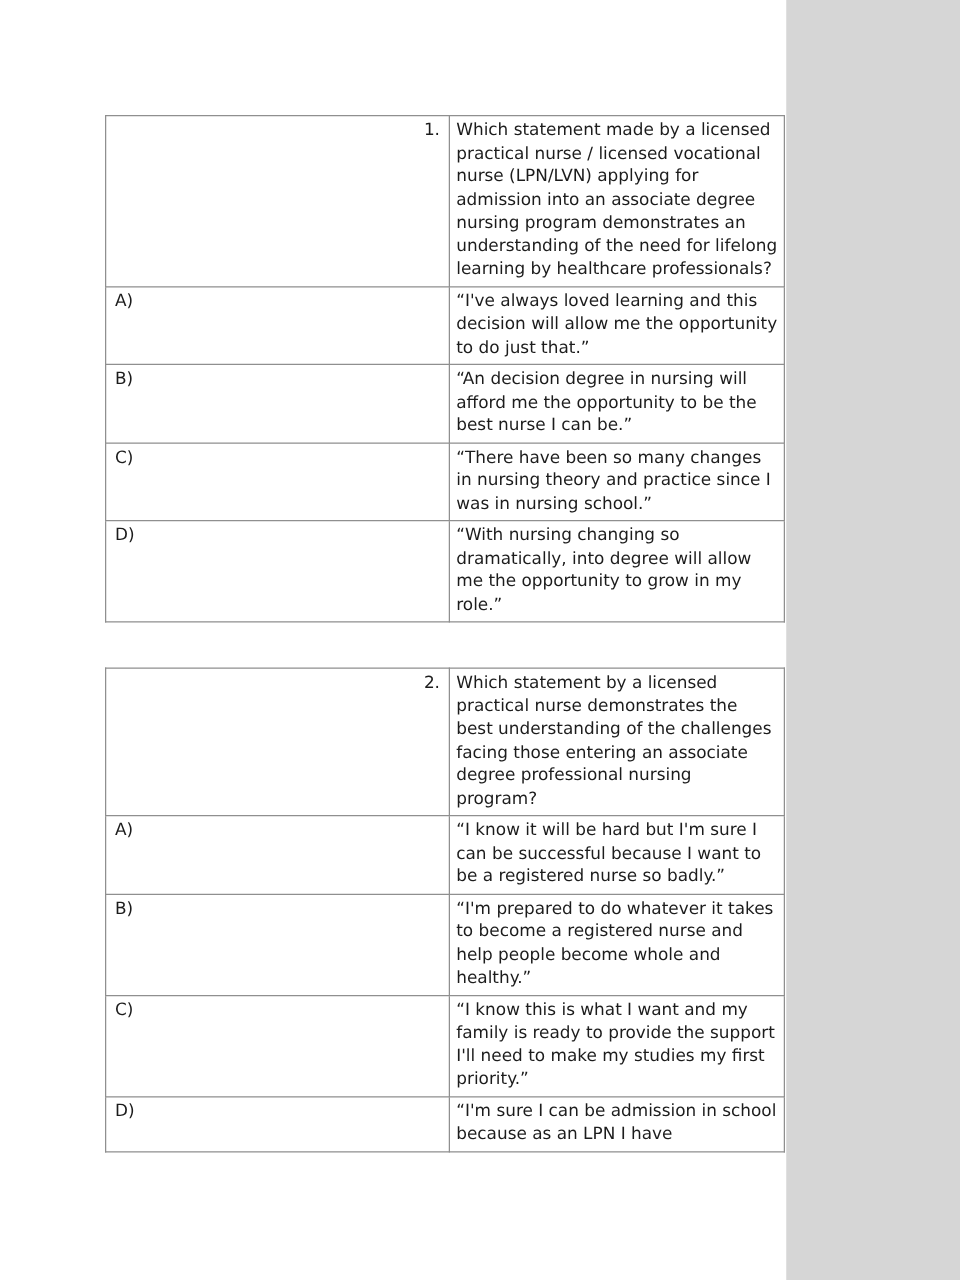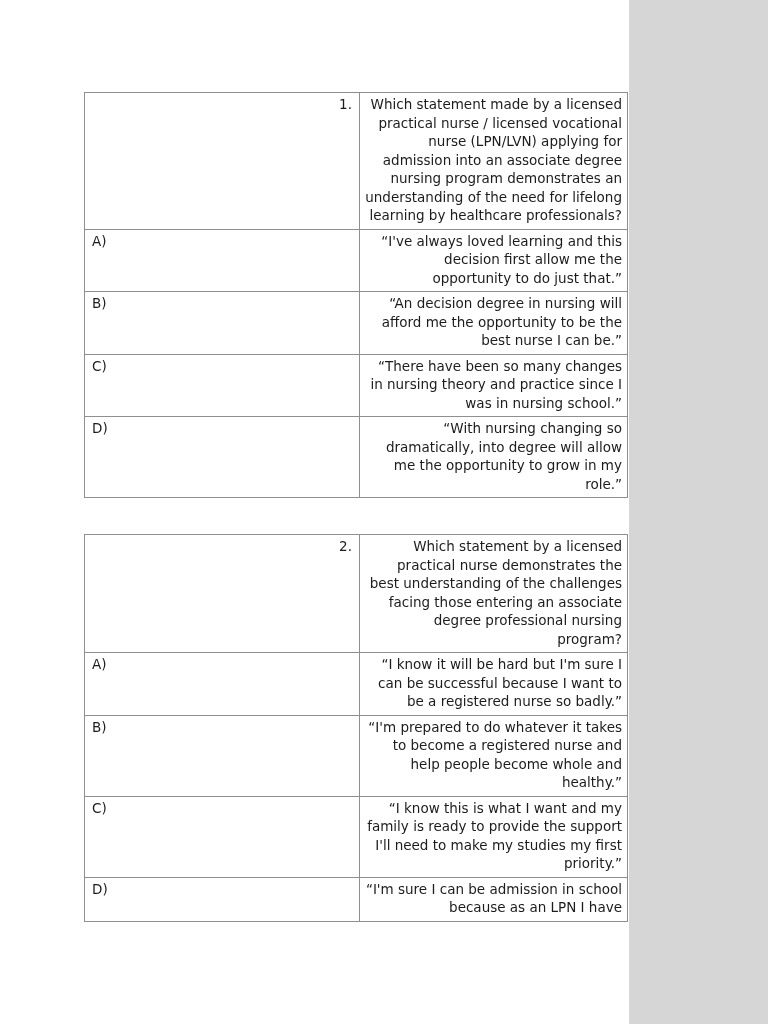--- a/index.html
+++ b/index.html
@@ -64,21 +64,20 @@
     vertical-align: middle;
     padding: 2px 7px 2px 6px;
   }
   td.label {
     text-align: left;
     vertical-align: middle;
     padding: 2px 6px 2px 7px;
   }
   td.text {
     padding: 2px 5px 4px 5px;
-    text-align: right;
   }
 </style>
 </head>
 <body>
 
 <div class="viewer">
   <div class="gutter"></div>
   <div class="page">
 
     <table class="qtable first">
@@ -86,21 +85,21 @@
           <col class="c1">
           <col class="c2">
         </colgroup>
       <tbody>
         <tr>
           <td class="num">1.</td>
           <td class="text">Which statement made by a licensed practical nurse / licensed vocational nurse (LPN/LVN) applying for admission into an associate degree nursing program demonstrates an understanding of the need for lifelong learning by healthcare professionals?</td>
         </tr>
         <tr>
           <td class="label">A)</td>
-          <td class="text">“I've always loved learning and this decision first allow me the opportunity to do just that.”</td>
+          <td class="text">“I've always loved learning and this decision will allow me the opportunity to do just that.”</td>
         </tr>
         <tr>
           <td class="label">B)</td>
           <td class="text">“An decision degree in nursing will afford me the opportunity to be the best nurse I can be.”</td>
         </tr>
         <tr>
           <td class="label">C)</td>
           <td class="text">“There have been so many changes in nursing theory and practice since I was in nursing school.”</td>
         </tr>
         <tr>

